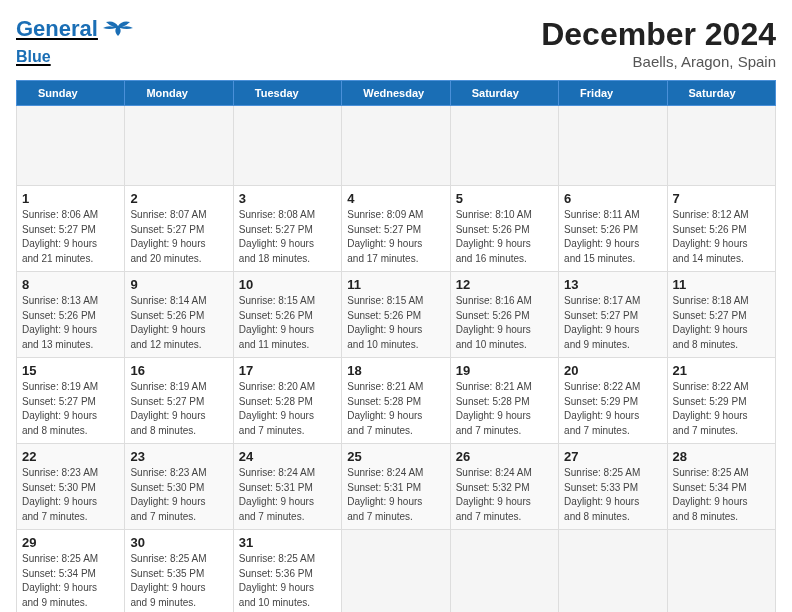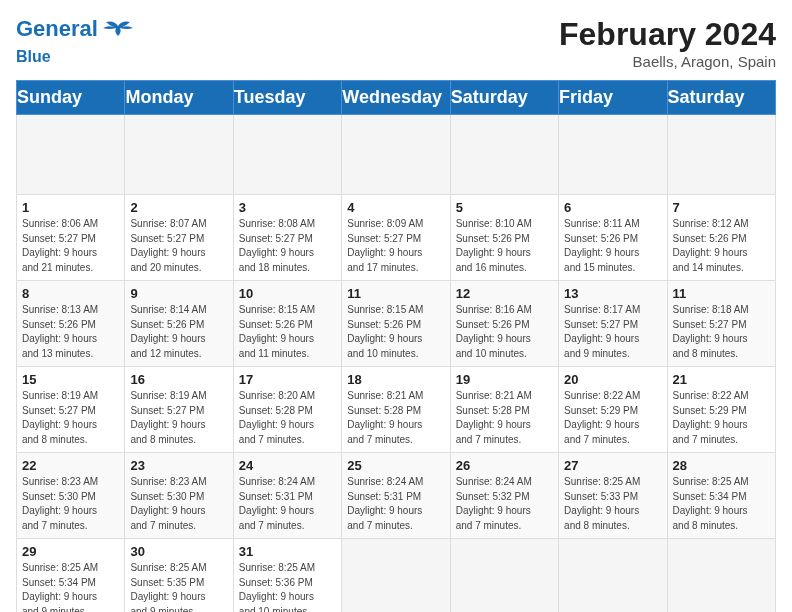--- a/index.html
+++ b/index.html
@@ -13,20 +13,21 @@
     .header {
       display: flex;
       justify-content: space-between;
       align-items: flex-start;
       margin-bottom: 10px;
     }
     .logo {
       display: flex;
       flex-direction: column;
       align-items: flex-end;
+      text-decoration: underline;
     }
     .logo-row {
       display: flex;
       align-items: center;
     }
     .title-block {
       text-align: right;
     }
     .month-title {
       font-size: 32px;
@@ -40,22 +41,22 @@
     .calendar {
       width: 100%;
       border-collapse: collapse;
       table-layout: fixed;
     }
     .calendar thead tr {
       background: #1a6eb5;
       color: #fff;
     }
     .calendar thead th {
-      padding: 6px 0;
-      font-size: 18px;
+      padding: 6px 21px;
+      font-size: 11px;
       font-weight: bold;
       text-align: left;
       border: 1px solid #4a90d9;
       margin-top: 26px;
     }
     .calendar tbody tr {
       border-bottom: 1px solid #ccc;
     }
     .calendar tbody td {
       vertical-align: top;
@@ -97,21 +98,21 @@
       <span style="font-size:22px;font-weight:bold;color:#333;">
         <span style="color:#1a6eb5;">General</span><br>
         <span style="color:#1a6eb5;font-size:16px;font-weight:bold;">Blue</span>
       </span>
       <svg width="36" height="30" viewBox="0 0 36 30" style="margin-left:2px;margin-top:-18px;">
         <path d="M18 8 Q22 2 30 4 Q26 8 22 9 Q28 7 33 10 Q27 12 20 10 Q22 14 18 18 Q14 14 16 10 Q9 12 3 10 Q8 7 14 9 Q10 8 6 4 Q14 2 18 8Z" fill="#1a6eb5"></path>
       </svg>
     </div>
   </div>
   <div class="title-block">
-    <div class="month-title">February 2024</div>
+    <div class="month-title">December 2024</div>
     <div class="location">Baells, Aragon, Spain</div>
   </div>
 </div>
 
 <table class="calendar">
   <thead>
     <tr>
     <th>Sunday</th>
         <th>Monday</th>
         <th>Tuesday</th>

